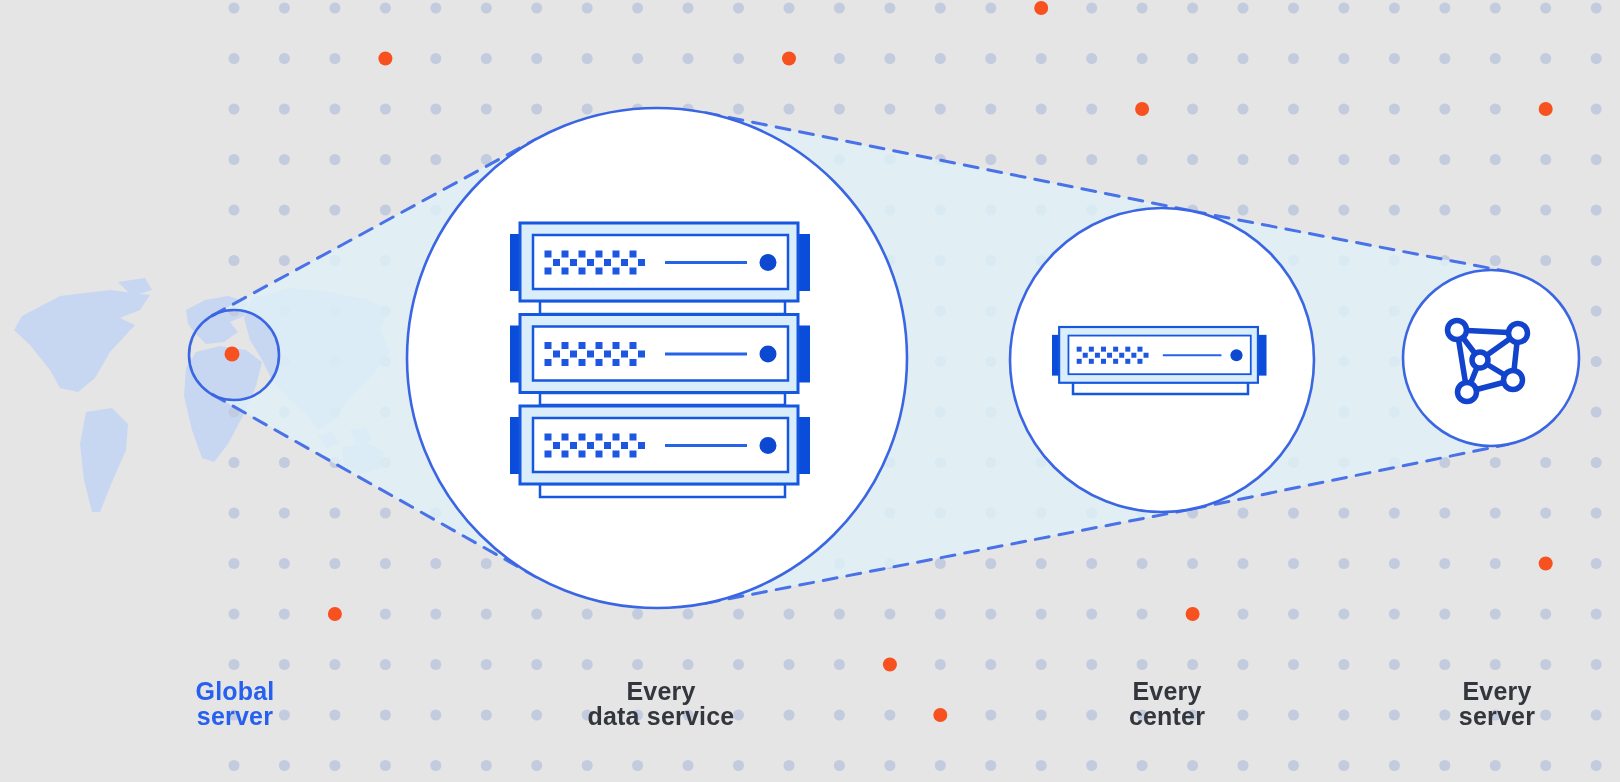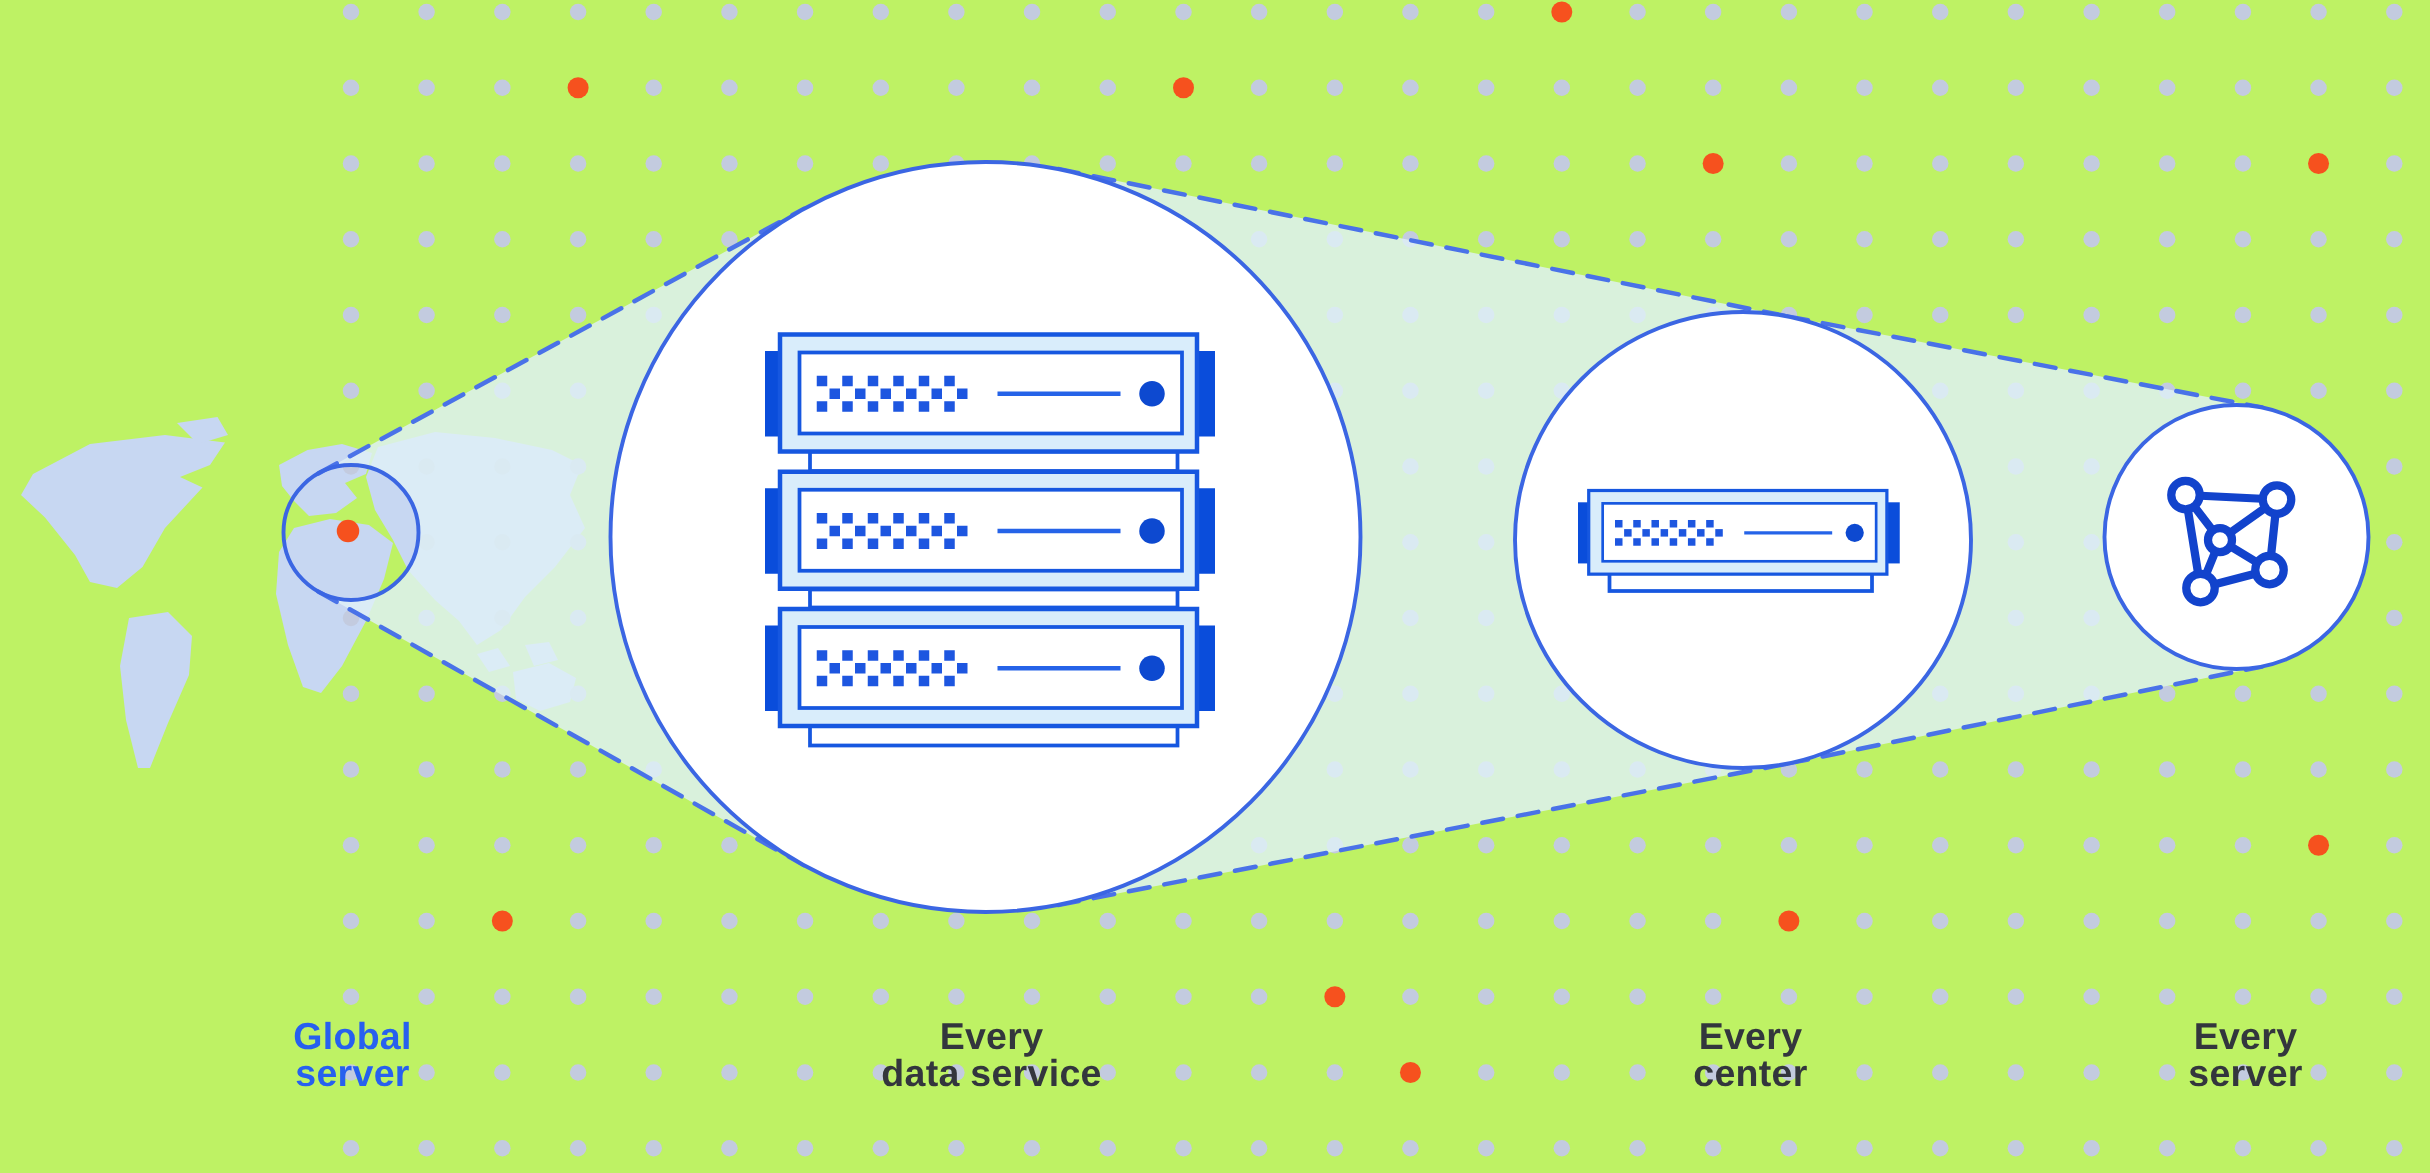--- a/index.html
+++ b/index.html
@@ -1,20 +1,20 @@
 <!DOCTYPE html>
 <html><head>
 <meta charset="utf-8">
 <style>
   html,body{margin:0;padding:0;background:#ffffff;}
   .stage{
     position:relative;
     width:1620px;height:782px;
     overflow:hidden;
-    background:#bef264;
+    background:#e5e5e5;
     font-family:"Liberation Sans", sans-serif;
   }
   .scene{position:absolute;left:0;top:0;}
   .node-label{
     position:absolute;
     top:679px;
     transform:translateX(-50%);
     text-align:center;
     font-weight:700;
     font-size:25px;

